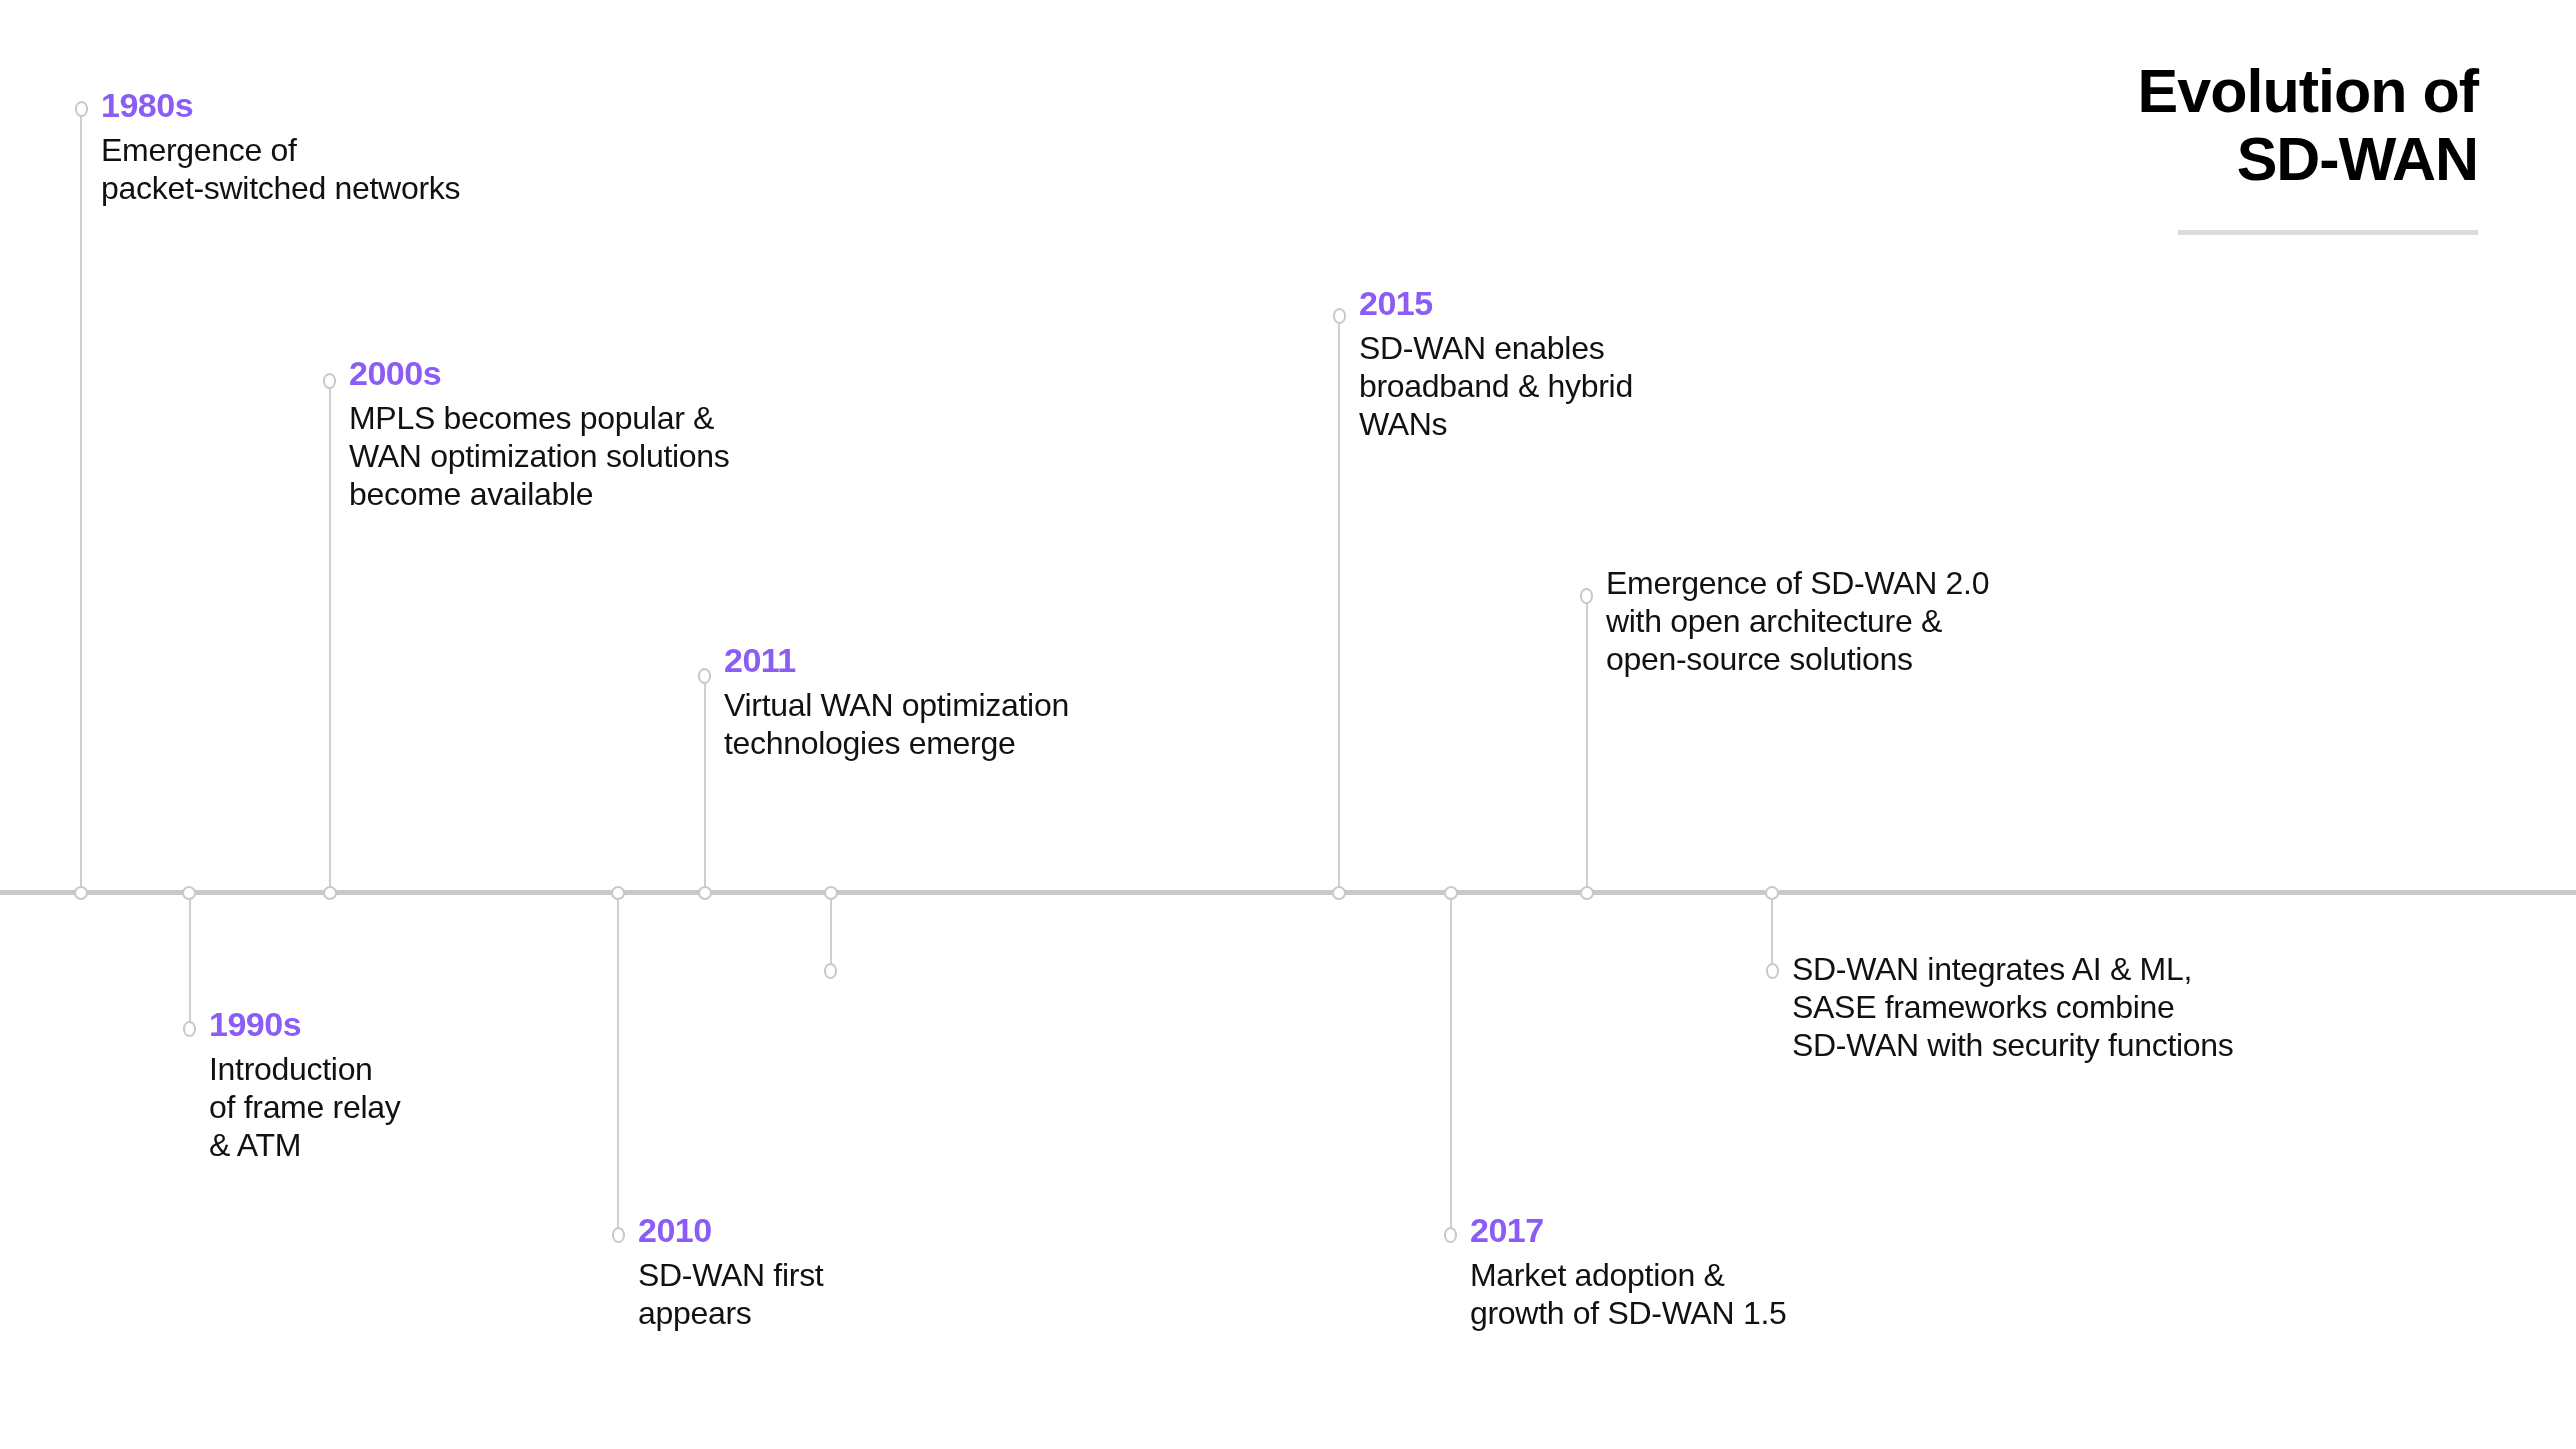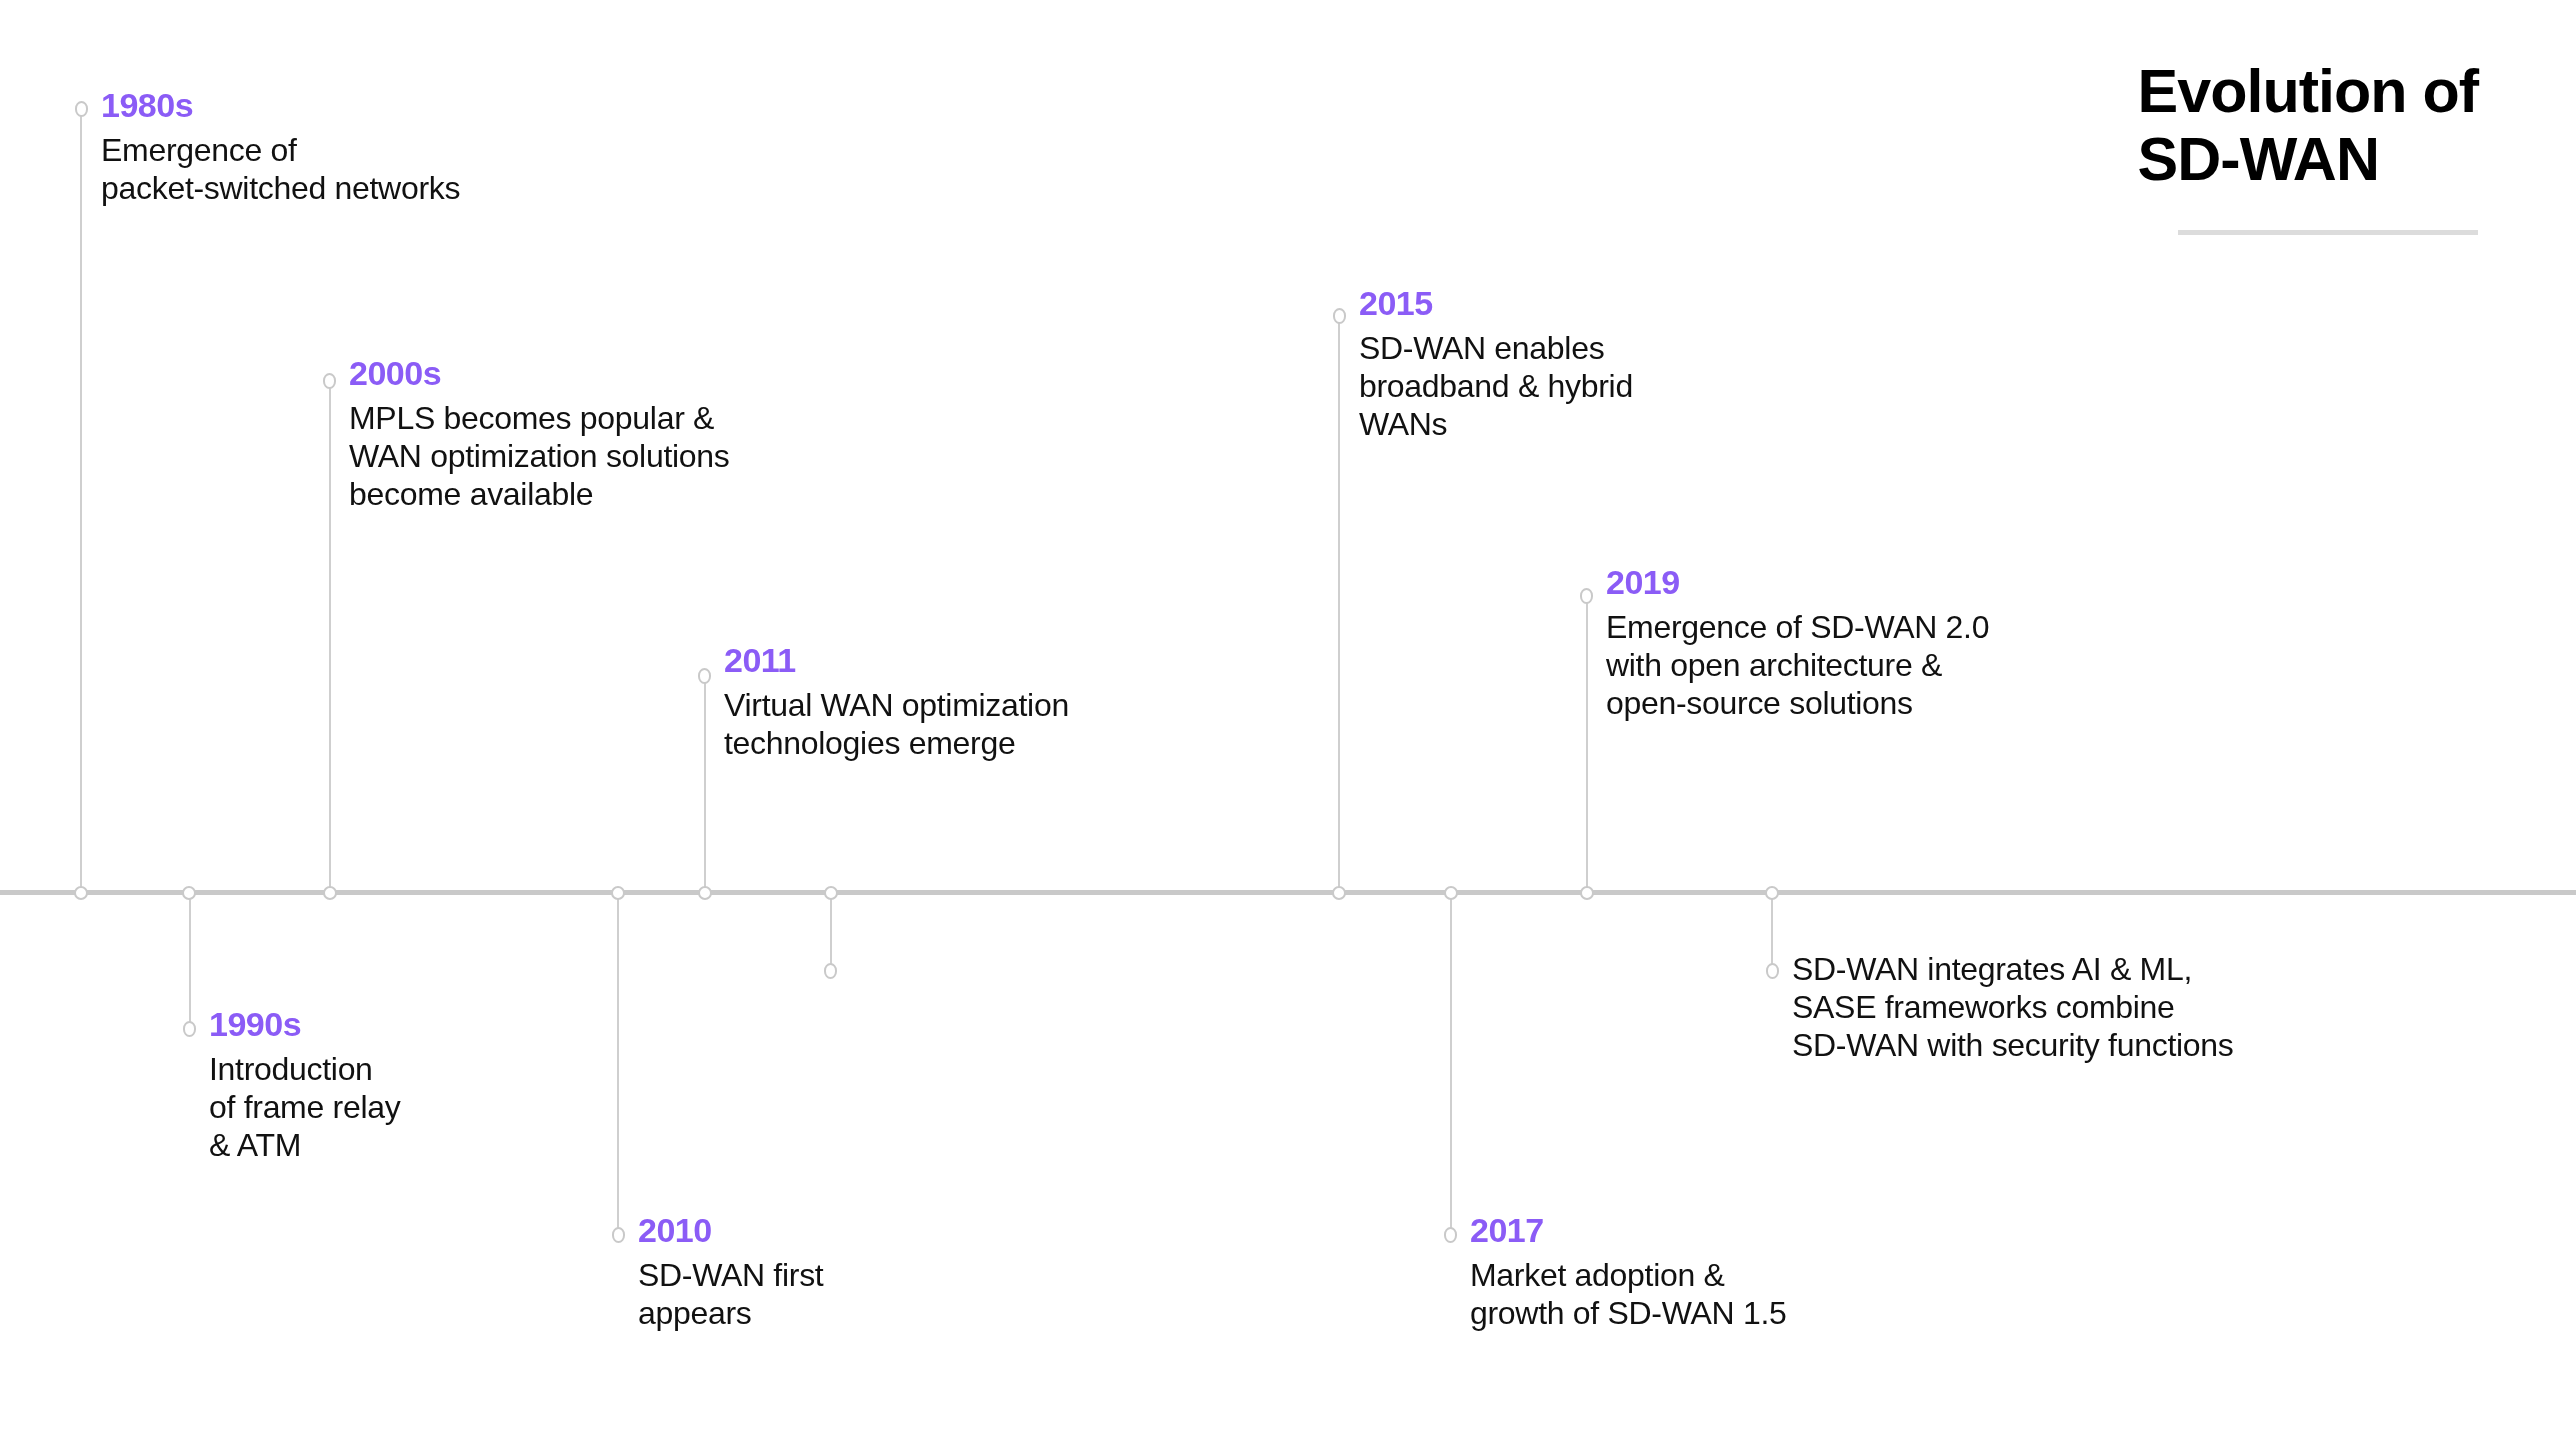--- a/index.html
+++ b/index.html
@@ -64,20 +64,21 @@
     margin:0;
     white-space:pre-line;
     letter-spacing:-0.3px;
   }
 
   
   .title-block{
     position:absolute;
     right:98px;
     top:57px;
+    text-align:right;
   }
   .title-line{
     font-size:61px;
     font-weight:bold;
     color:#000000;
     line-height:1.12;
     letter-spacing:-1px;
     margin:0;
     white-space:nowrap;
   }
@@ -169,21 +170,20 @@
   <div class="event" style="left:1470px; top:1213px; width:670px;">
     <div class="year">2017</div>
     <div class="desc">Market adoption &amp;
 growth of SD-WAN 1.5</div>
   </div>
 
   <div class="stem" style="left:1586px; top:596px; height:298px;"></div>
   <div class="dot tip-dot" style="left:1580px; top:588px;"></div>
   <div class="dot axis-dot" style="left:1580px; top:886px;"></div>
   <div class="event" style="left:1606px; top:565px; width:773px;">
-    <div class="year">2019</div>
     <div class="desc">Emergence of SD-WAN 2.0
 with open architecture &amp;
 open-source solutions</div>
   </div>
 
   <div class="stem" style="left:1771px; top:893px; height:78px;"></div>
   <div class="dot axis-dot" style="left:1765px; top:886px;"></div>
   <div class="dot tip-dot" style="left:1766px; top:963px;"></div>
   <div class="event" style="left:1792px; top:951px; width:773px;">
     <div class="desc">SD-WAN integrates AI &amp; ML,

